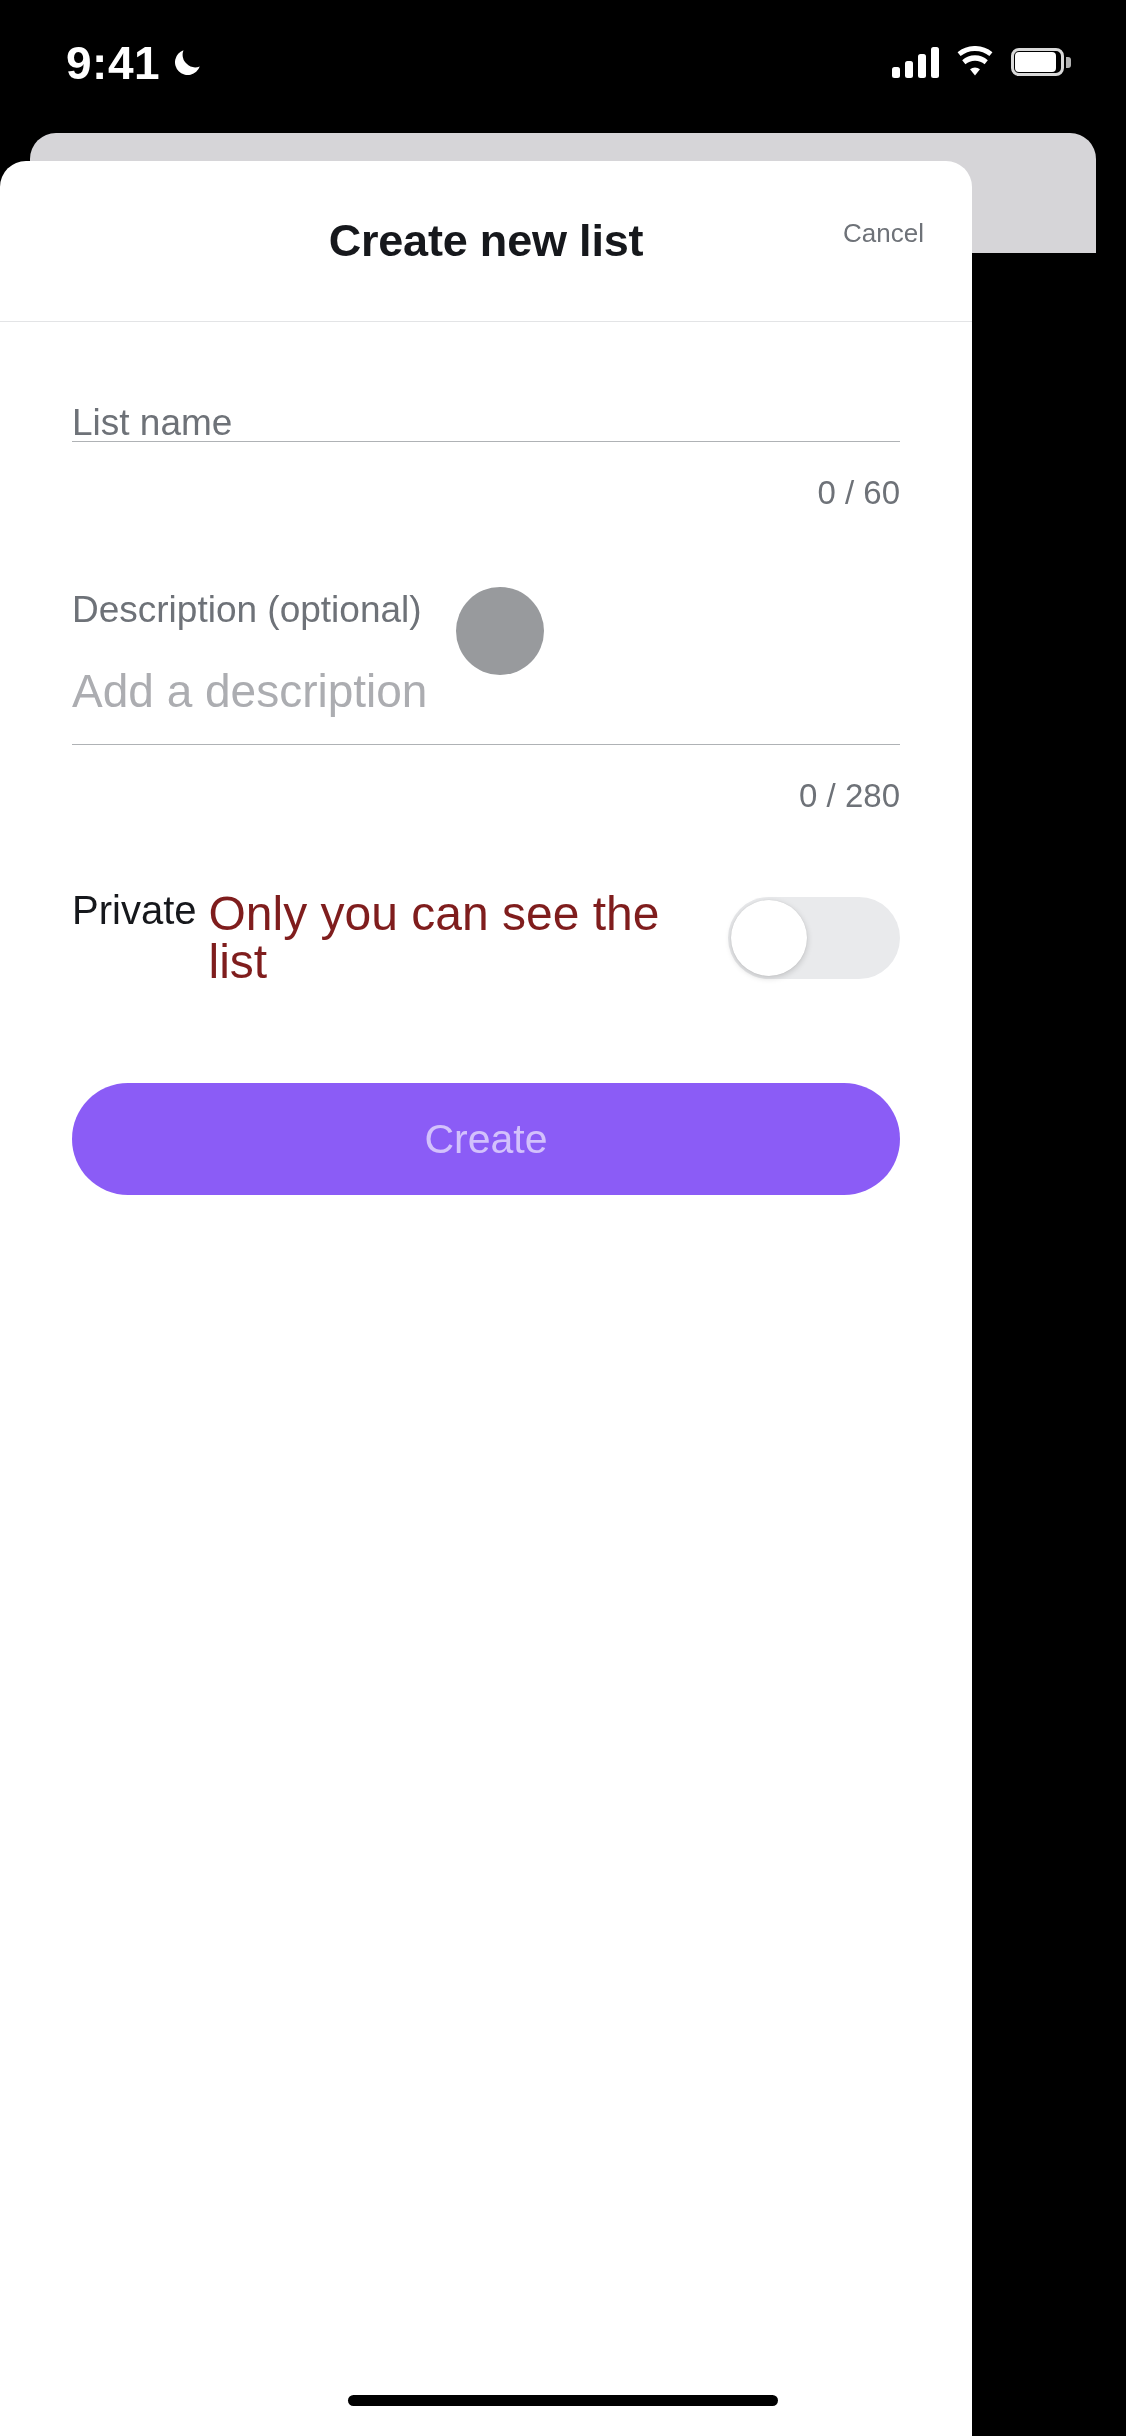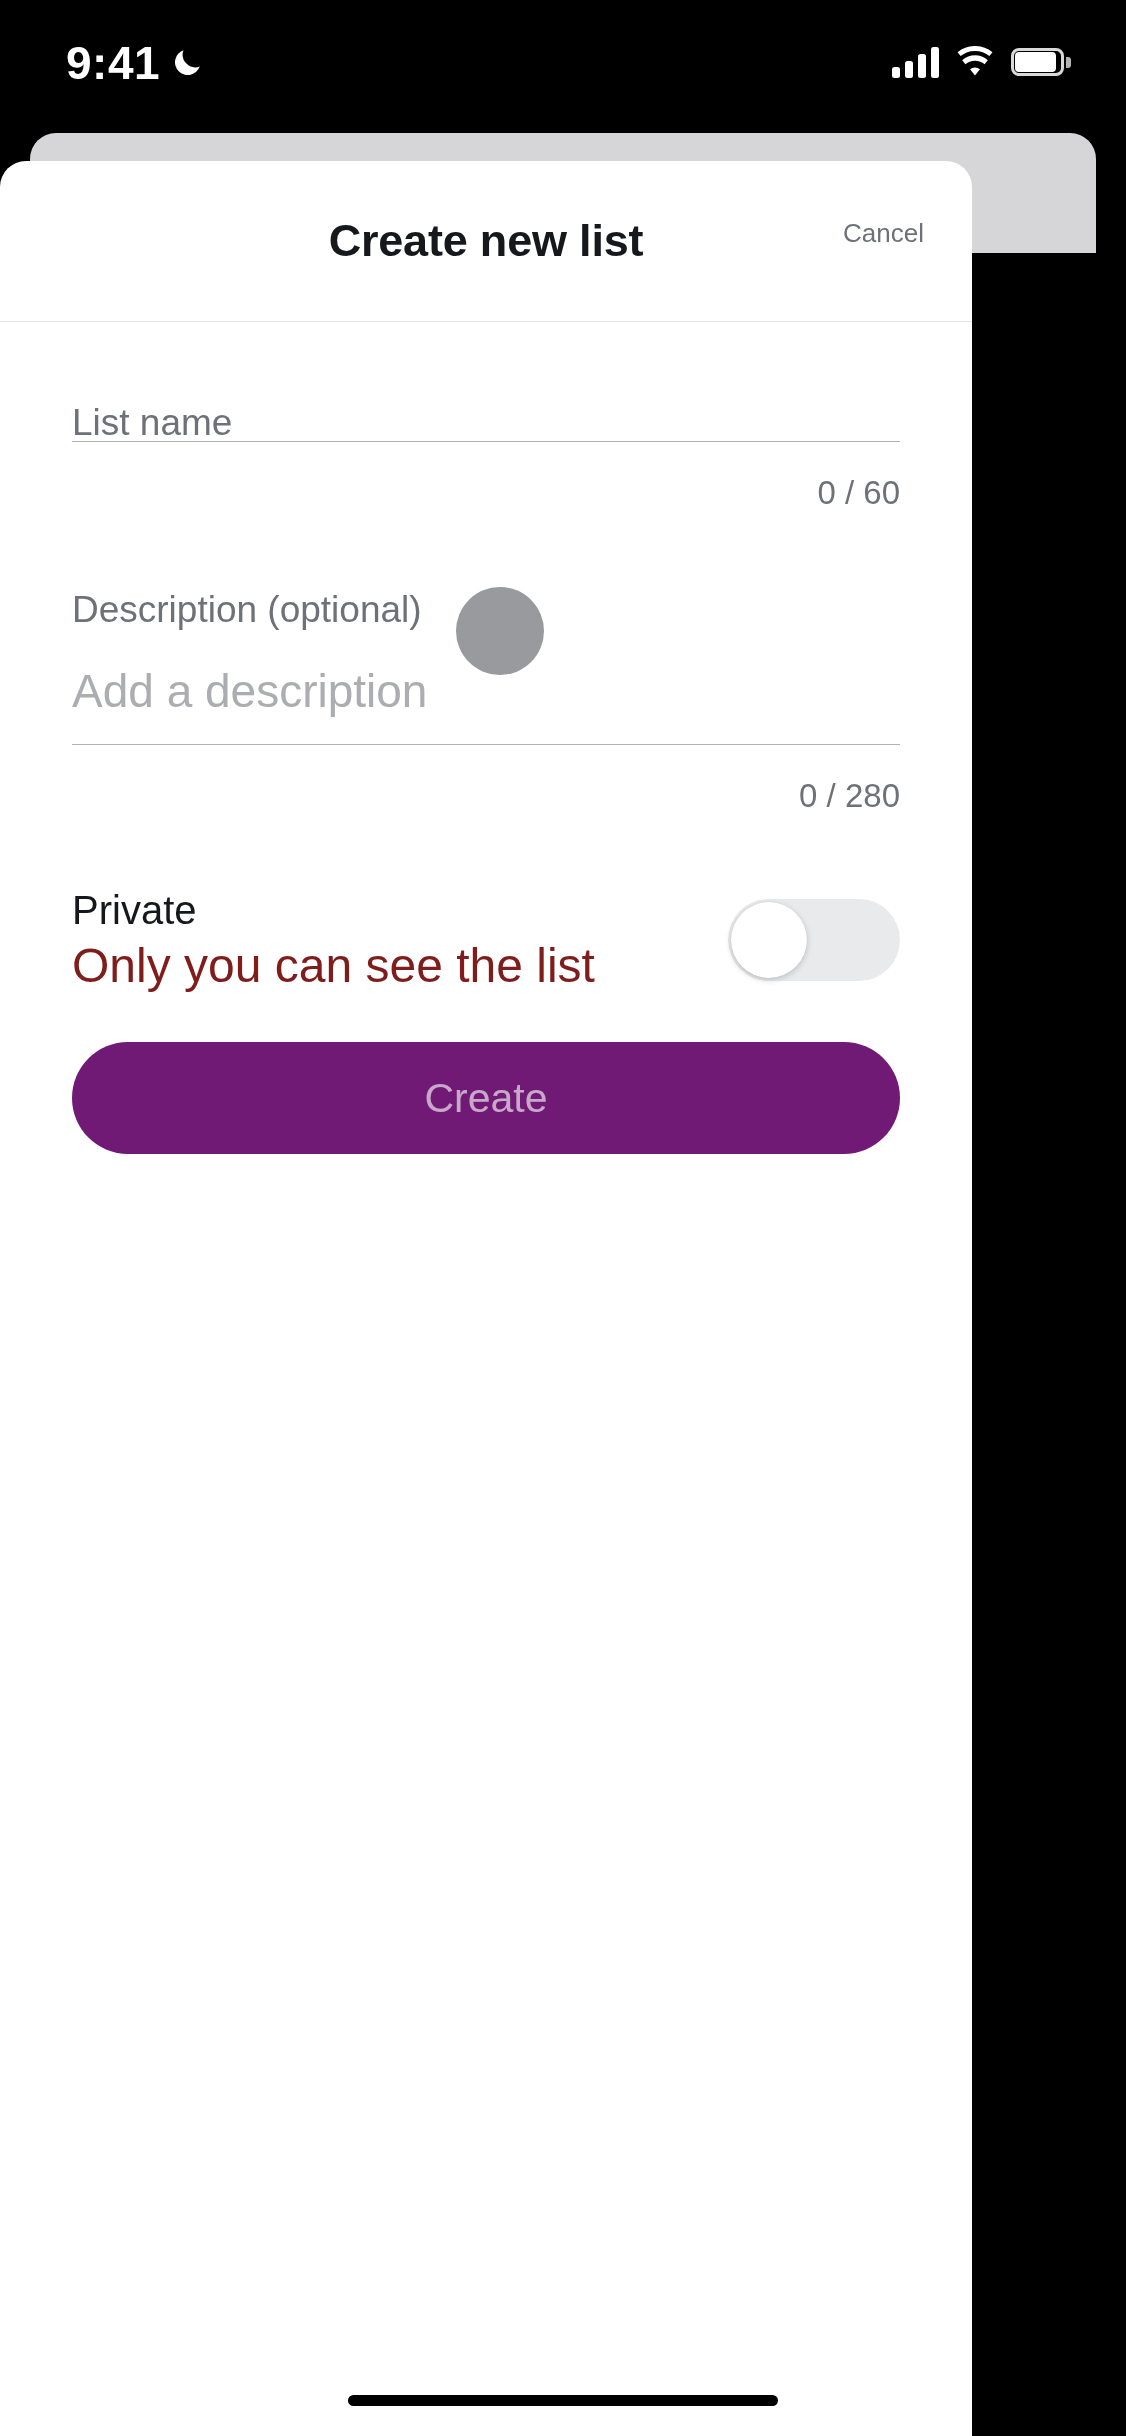--- a/index.html
+++ b/index.html
@@ -104,41 +104,41 @@
     position:absolute; left:384px; top:265px;
     width:88px; height:88px; border-radius:50%;
     background:#989A9D;
   }
 
   
   .private-row {
     display:flex; align-items:center; justify-content:space-between;
     padding-top:78px;
   }
-  .private-texts { display:flex; flex-direction:column; gap:12px; }
+  .private-texts { display:flex; gap:12px; }
   .private-title { font-size:40px; color:#16181C; font-weight:400; line-height:1; }
   .private-subtitle { font-size:48px; color:#7f1d1d; font-weight:400; line-height:1; }
 
   .toggle {
     position:relative; width:172px; height:82px;
     background:#E9EAEC; border-radius:41px;
     border:none; cursor:pointer; flex:0 0 auto;
   }
   .toggle .knob {
     position:absolute; left:3px; top:3px;
     width:76px; height:76px; border-radius:50%;
     background:#FFFFFF;
     box-shadow:0 2px 6px rgba(0,0,0,0.18), 0 0 1px rgba(0,0,0,0.12);
   }
 
   
   .create-button {
     display:block; width:100%; height:112px;
-    margin-top:52px;
-    background:#701a75; border:none; border-radius:56px;
+    margin-top:97px;
+    background:#8b5cf6; border:none; border-radius:56px;
     font-family:"Liberation Sans", sans-serif;
     font-size:41px; font-weight:400;
     color:rgba(255,255,255,0.62);
     cursor:default;
   }
 
   
   .home-indicator {
     position:absolute; left:50%; transform:translateX(-50%);
     bottom:30px; width:430px; height:11px;

